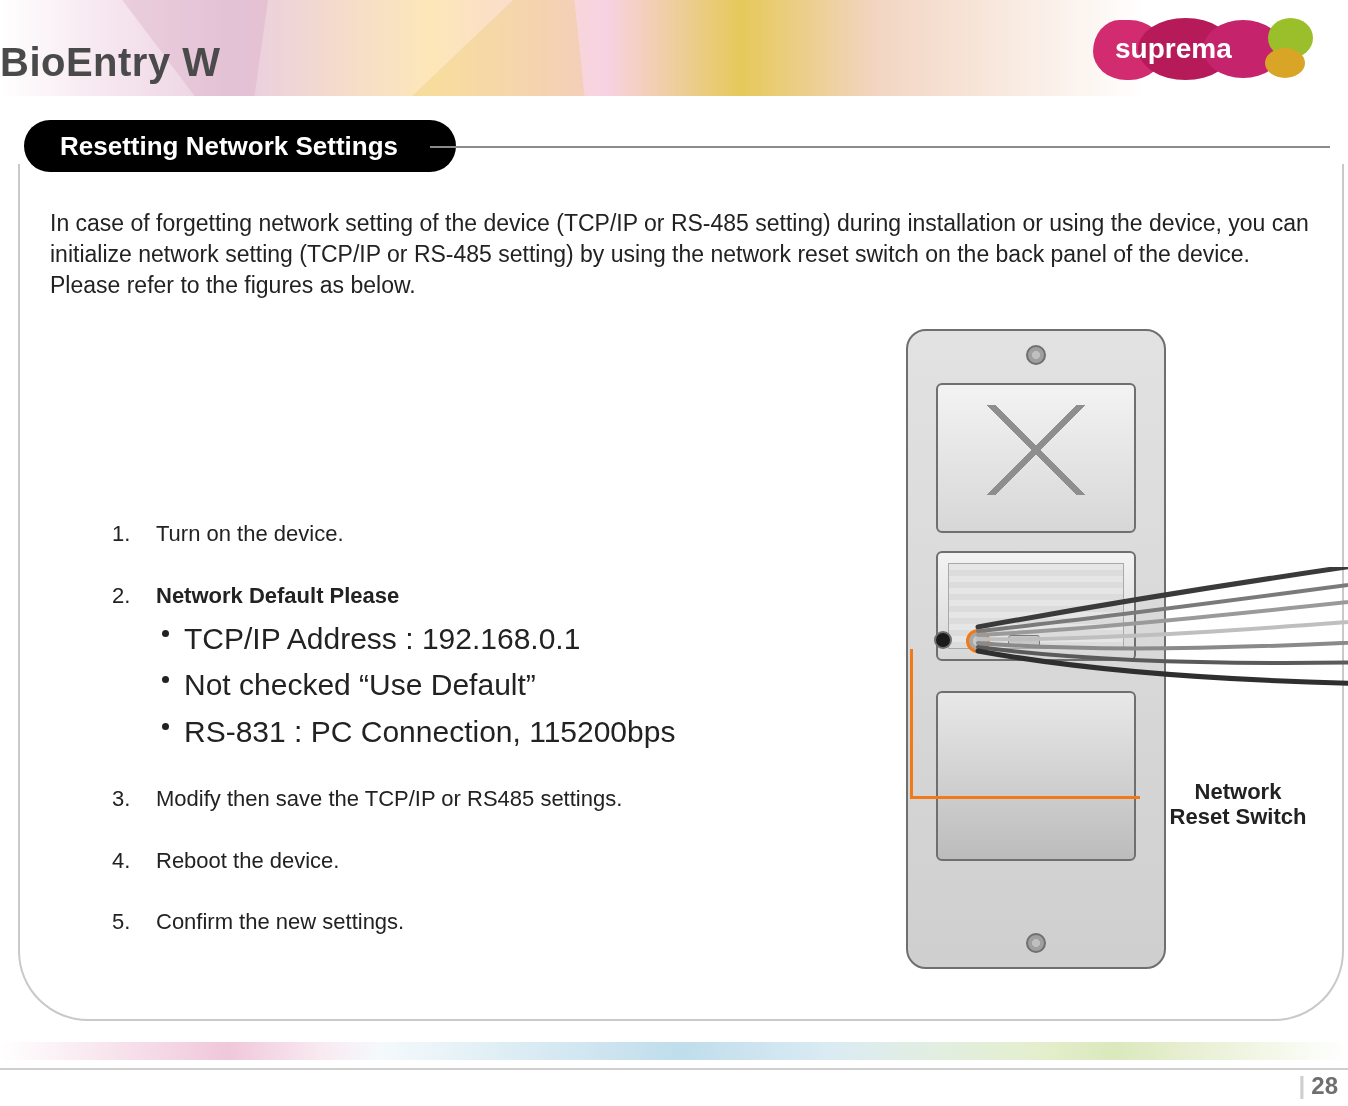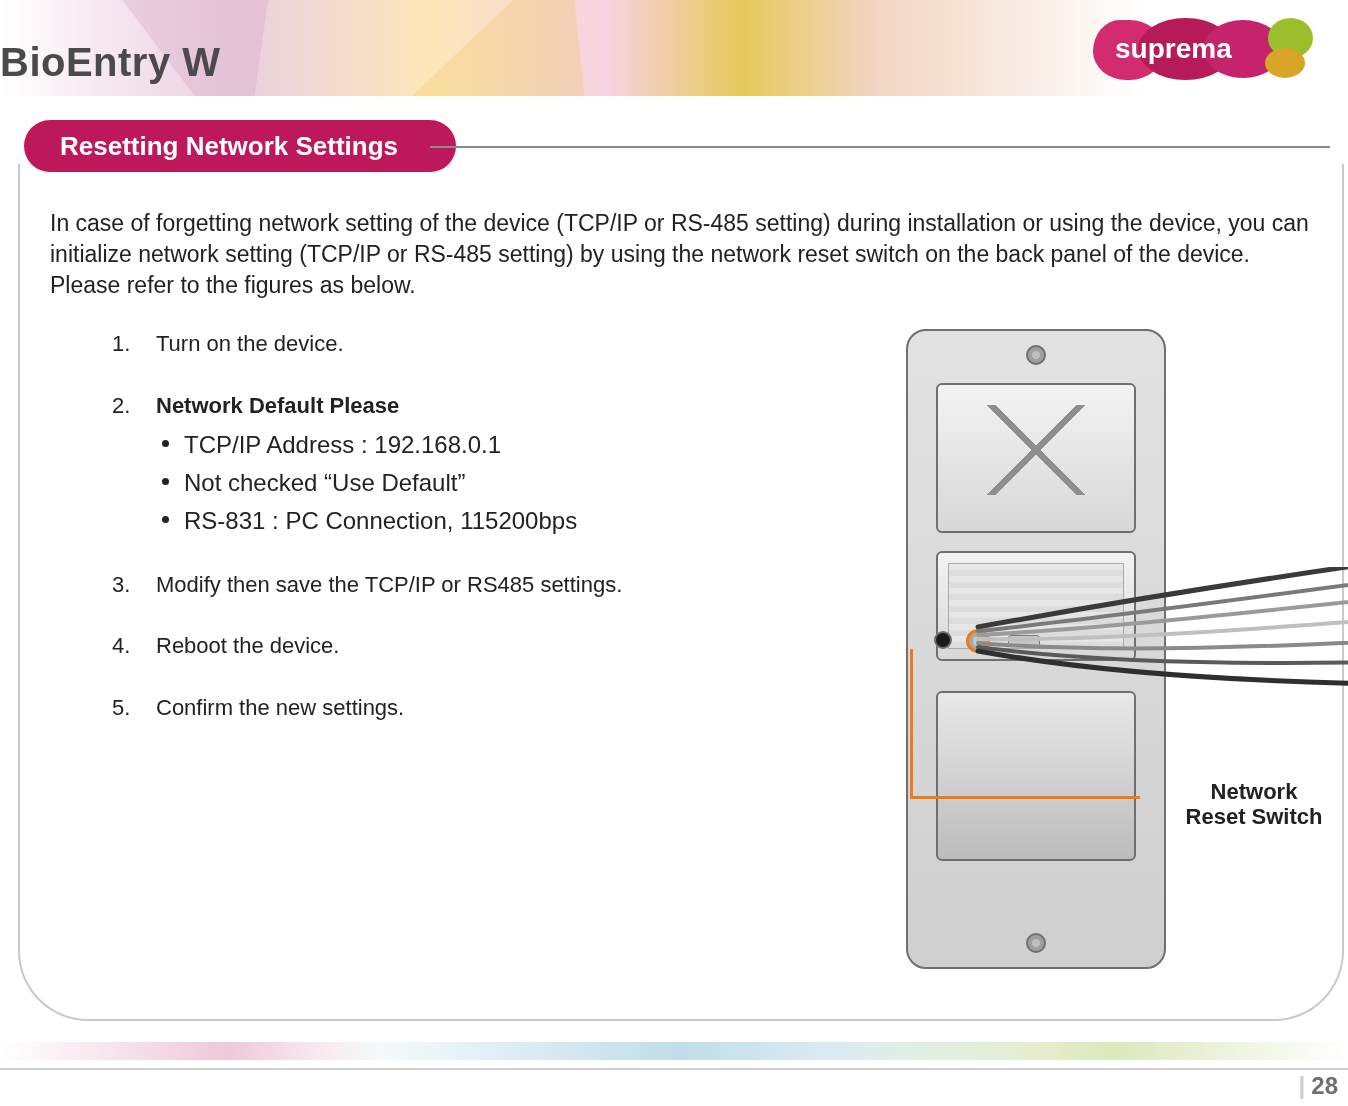--- a/index.html
+++ b/index.html
@@ -72,21 +72,21 @@
   .section-bar {
     position: relative;
     margin-top: 24px;
     height: 52px;
   }
   .pill {
     position: absolute;
     left: 24px; top: 0;
     height: 52px;
     padding: 0 58px 0 36px;
-    background: #be185d;
+    background: #000000;
     color: #fff;
     font-size: 26px;
     font-weight: bold;
     line-height: 52px;
     border-radius: 26px;
     white-space: nowrap;
   }
   .section-rule {
     position: absolute;
     left: 430px; right: 18px; top: 26px;
@@ -105,21 +105,21 @@
     min-height: 820px;
   }
 
   .intro {
     font-size: 23px;
     line-height: 1.35;
     color: #222;
     margin-bottom: 28px;
   }
 
-  .cols { display: flex; gap: 30px; }
+  .cols { display: flex; gap: 30px; align-items: flex-end; }
   .col-left { flex: 0 0 680px; padding-left: 62px; }
   .col-right { flex: 1 1 auto; position: relative; }
 
   ol.steps {
     list-style: none;
     counter-reset: step;
     font-size: 22px;
     line-height: 1.35;
     color: #222;
   }
@@ -136,21 +136,21 @@
     width: 34px;
     text-align: left;
   }
   .subhead {
     font-weight: bold;
     margin: 26px 0 8px 0;
   }
   ul.bullets {
     list-style: none;
     padding-left: 0;
-    font-size: 24px;
+    font-size: 30px;
   }
   ul.bullets li {
     position: relative;
     padding-left: 28px;
     margin: 6px 0;
   }
   ul.bullets li::before {
     content: "";
     position: absolute;
     left: 6px; top: 11px;
@@ -349,21 +349,21 @@
               <path d="M10 68 C130 62 300 44 520 20" stroke="#9a9a9a" stroke-width="4"></path>
               <path d="M10 72 C130 74 300 62 520 44" stroke="#bfbfbf" stroke-width="4"></path>
               <path d="M10 76 C130 86 300 82 520 68" stroke="#8a8a8a" stroke-width="4"></path>
               <path d="M10 80 C130 96 300 100 520 92" stroke="#5a5a5a" stroke-width="4"></path>
               <path d="M10 84 C130 106 300 118 520 118" stroke="#2f2f2f" stroke-width="5"></path>
             </g>
           </svg>
         </div>
 
         <div class="callout-line" style="left: 150px; top: 320px; width: 230px; height: 150px;"></div>
-        <div class="callout-label" style="left: 386px; top: 450px; padding-left: 36px;">
+        <div class="callout-label" style="left: 370px; top: 450px; padding-left: 36px;">
           <span>Network Reset Switch</span>
         </div>
       </div>
     </div>
   </div>
 
   <div class="footer">
     <div class="footer-stripe">
       <div class="grad a"></div>
       <div class="grad b"></div>

